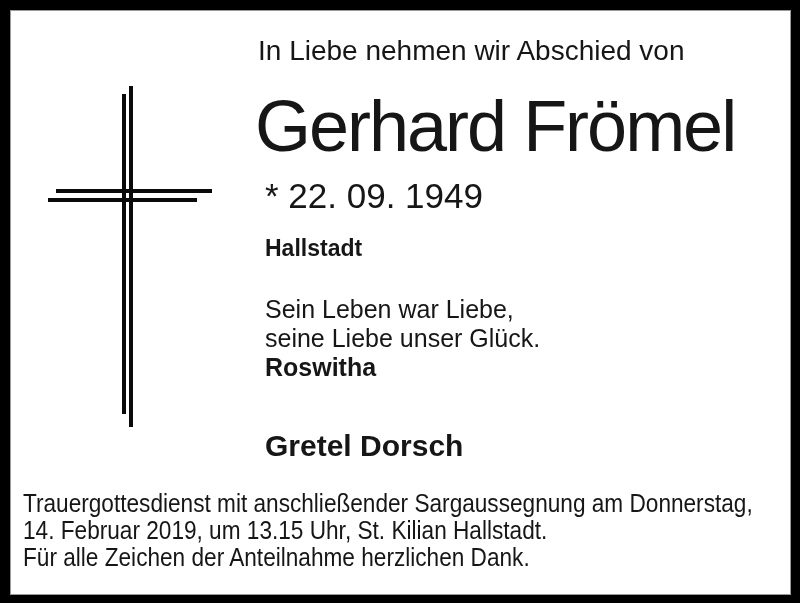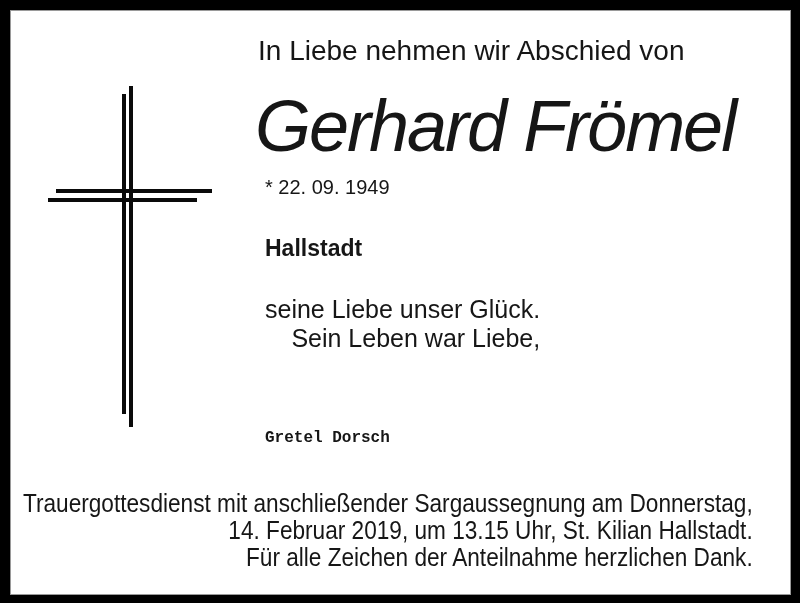--- a/index.html
+++ b/index.html
@@ -3,44 +3,44 @@
 <meta charset="utf-8">
 <style>
   html,body{margin:0;padding:0;}
   body{
     width:800px;height:603px;
     background:#000;
     font-family:"Liberation Sans","DejaVu Sans",sans-serif;
     position:relative;
     overflow:hidden;
   }
-  .canvas{position:absolute;left:0;top:0;width:640px;height:603px;text-align:right;}
+  .canvas{position:absolute;left:0;top:0;width:640px;height:603px;}
   .sheet{
     position:absolute;left:11px;top:11px;width:779px;height:583px;
     background:#fff;
     box-shadow:0 0 0 1px #9a9a9a;
   }
   .sheet *{position:absolute;color:#161616;}
   
   .cross-part{background:#0a0a0a;}
   .cv-left {left:111px;top:83px;width:4px;height:320px;}
   .cv-right{left:118px;top:75px;width:4px;height:341px;}
   .ch-upper{left:45px; top:178px;width:156px;height:4px;}
   .ch-lower{left:37px; top:187px;width:149px;height:4px;}
   
   .intro{left:247px;top:23px;font-size:28px;line-height:1.2;white-space:nowrap;}
-  .name{left:244px;top:79px;font-size:72px;line-height:1;letter-spacing:-2px;white-space:nowrap;font-weight:400;font-style:italic;}
-  .dates{left:254px;top:165px;width:466px;font-size:20px;display:flex;justify-content:space-between;white-space:nowrap;}
+  .name{left:244px;top:79px;font-size:72px;line-height:1;letter-spacing:-2px;white-space:nowrap;font-weight:400;}
+  .dates{left:254px;top:165px;width:466px;font-size:35px;display:flex;justify-content:space-between;white-space:nowrap;}
   .dates span{position:static;}
   .residence{left:254px;top:224px;font-size:23px;font-weight:bold;white-space:nowrap;}
   .family{left:254px;top:284px;font-size:25px;line-height:29px;white-space:nowrap;}
   .family div{position:static;}
   .family span{position:static;}
   .b{font-weight:bold;}
-  .gretel{left:254px;top:418px;font-size:16px;font-weight:bold;white-space:nowrap;font-family:Liberation Mono, monospace;}
+  .gretel{left:254px;top:418px;font-size:30px;font-weight:bold;white-space:nowrap;}
   .footer{left:12px;top:479px;font-size:26px;line-height:27px;white-space:nowrap;
           transform:scaleX(0.87);transform-origin:0 0;}
   .footer div{position:static;}
 </style>
 </head>
 <body>
 
 <div class="canvas">
   <div class="sheet">
 
@@ -55,22 +55,23 @@
 
     <div class="name">Gerhard Frömel</div>
 
     <div class="dates">
       <span>* 22. 09. 1949</span>
     </div>
 
     <div class="residence">Hallstadt</div>
 
     <div class="family">
+      <div>Sein Leben war Liebe,</div>
       <div>seine Liebe unser Glück.</div>
-      <div>Sein Leben war Liebe,</div>
+      <div class="b">Roswitha</div>
     </div>
 
     <div class="gretel">Gretel Dorsch</div>
 
     <div class="footer">
       <div>Trauergottesdienst mit anschließender Sargaussegnung am Donnerstag,</div>
       <div>14. Februar 2019, um 13.15 Uhr, St. Kilian Hallstadt.</div>
       <div>Für alle Zeichen der Anteilnahme herzlichen Dank.</div>
     </div>
 

